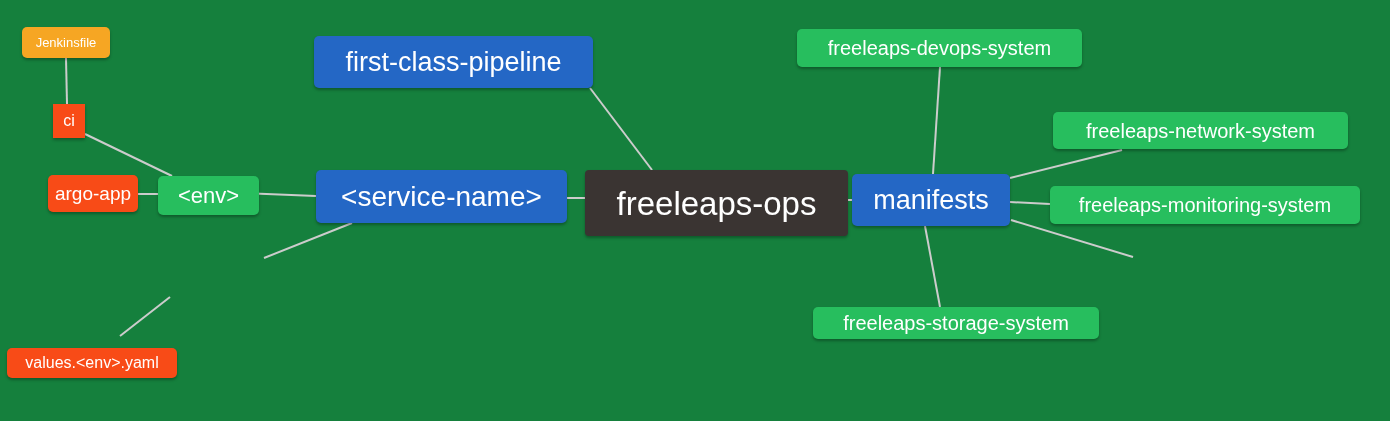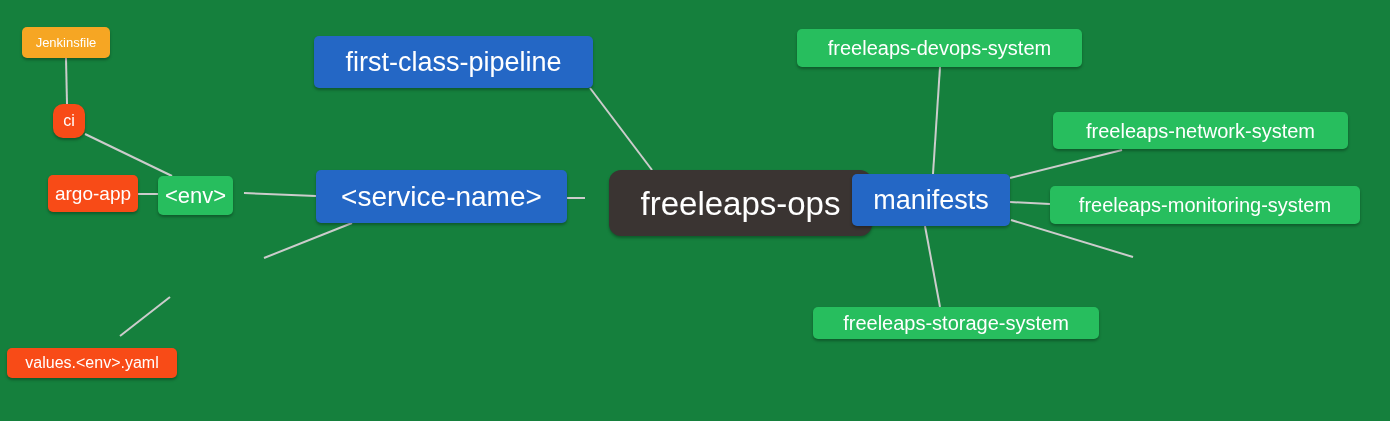--- a/index.html
+++ b/index.html
@@ -25,22 +25,22 @@
     justify-content: center;
     color: #ffffff;
     border-radius: 5px;
     box-shadow: 0 2px 3px rgba(0,0,0,0.3);
     white-space: nowrap;
     cursor: default;
     box-sizing: border-box;
     line-height: 1;
     user-select: none;
   }
-  .node.small-round { border-radius: 10px; }
-  .node.root { border-radius: 12px; margin-left: 24px; }
+  .node.small-round { border-radius: 0; }
+  .node.root { border-radius: 4px; }
 </style>
 </head>
 <body>
 
 <div id="canvas">
   <svg id="edge-layer" viewBox="0 0 1390 421">
       <line x1="66" y1="58" x2="67" y2="104" stroke="#cccccc" stroke-width="2"></line>
       <line x1="85" y1="134" x2="172" y2="176" stroke="#cccccc" stroke-width="2"></line>
       <line x1="122" y1="194" x2="158" y2="194" stroke="#cccccc" stroke-width="2"></line>
       <line x1="244" y1="193" x2="316" y2="196" stroke="#cccccc" stroke-width="2"></line>
@@ -52,21 +52,21 @@
       <line x1="933" y1="174" x2="940" y2="67" stroke="#cccccc" stroke-width="2"></line>
       <line x1="1010" y1="178" x2="1122" y2="150" stroke="#cccccc" stroke-width="2"></line>
       <line x1="1010" y1="202" x2="1050" y2="204" stroke="#cccccc" stroke-width="2"></line>
       <line x1="1011" y1="220" x2="1133" y2="257" stroke="#cccccc" stroke-width="2"></line>
       <line x1="925" y1="226" x2="940" y2="307" stroke="#cccccc" stroke-width="2"></line>
     </svg>
 
   <div class="node" style="left: 22px; top: 27px; width: 88px; height: 31px; background: rgb(246, 166, 35); color: rgb(255, 255, 255); font-size: 13px;">Jenkinsfile</div>
   <div class="node small-round" style="left: 53px; top: 104px; width: 32px; height: 34px; background: rgb(248, 75, 23); color: rgb(255, 255, 255); font-size: 16px;">ci</div>
   <div class="node" style="left: 48px; top: 175px; width: 90px; height: 37px; background: rgb(248, 75, 23); color: rgb(255, 255, 255); font-size: 19px;">argo-app</div>
-  <div class="node" style="left: 158px; top: 176px; width: 75px; height: 39px; background: rgb(39, 190, 94); color: rgb(255, 255, 255); font-size: 22px;">&lt;env&gt;</div>
+  <div class="node" style="left: 158px; top: 176px; width: 101px; height: 39px; background: rgb(39, 190, 94); color: rgb(255, 255, 255); font-size: 22px;">&lt;env&gt;</div>
   <div class="node" style="left: 314px; top: 36px; width: 279px; height: 52px; background: rgb(36, 103, 197); color: rgb(255, 255, 255); font-size: 27px; text-align: right;">first-class-pipeline</div>
   <div class="node" style="left: 316px; top: 170px; width: 251px; height: 53px; background: rgb(36, 103, 197); color: rgb(255, 255, 255); font-size: 28px;">&lt;service-name&gt;</div>
   <div class="node root" style="left: 585px; top: 170px; width: 263px; height: 66px; background: rgb(58, 52, 50); color: rgb(255, 255, 255); font-size: 33px;">freeleaps-ops</div>
   <div class="node" style="left: 852px; top: 174px; width: 158px; height: 52px; background: rgb(36, 103, 197); color: rgb(255, 255, 255); font-size: 27px;">manifests</div>
   <div class="node" style="left: 797px; top: 29px; width: 285px; height: 38px; background: rgb(39, 190, 94); color: rgb(255, 255, 255); font-size: 20px;">freeleaps-devops-system</div>
   <div class="node" style="left: 1053px; top: 112px; width: 295px; height: 37px; background: rgb(39, 190, 94); color: rgb(255, 255, 255); font-size: 20px;">freeleaps-network-system</div>
   <div class="node" style="left: 1050px; top: 186px; width: 310px; height: 38px; background: rgb(39, 190, 94); color: rgb(255, 255, 255); font-size: 20px;">freeleaps-monitoring-system</div>
   <div class="node" style="left: 813px; top: 307px; width: 286px; height: 32px; background: rgb(39, 190, 94); color: rgb(255, 255, 255); font-size: 20px;">freeleaps-storage-system</div>
   <div class="node" style="left: 7px; top: 348px; width: 170px; height: 30px; background: rgb(248, 75, 23); color: rgb(255, 255, 255); font-size: 16px;">values.&lt;env&gt;.yaml</div>
 </div>

